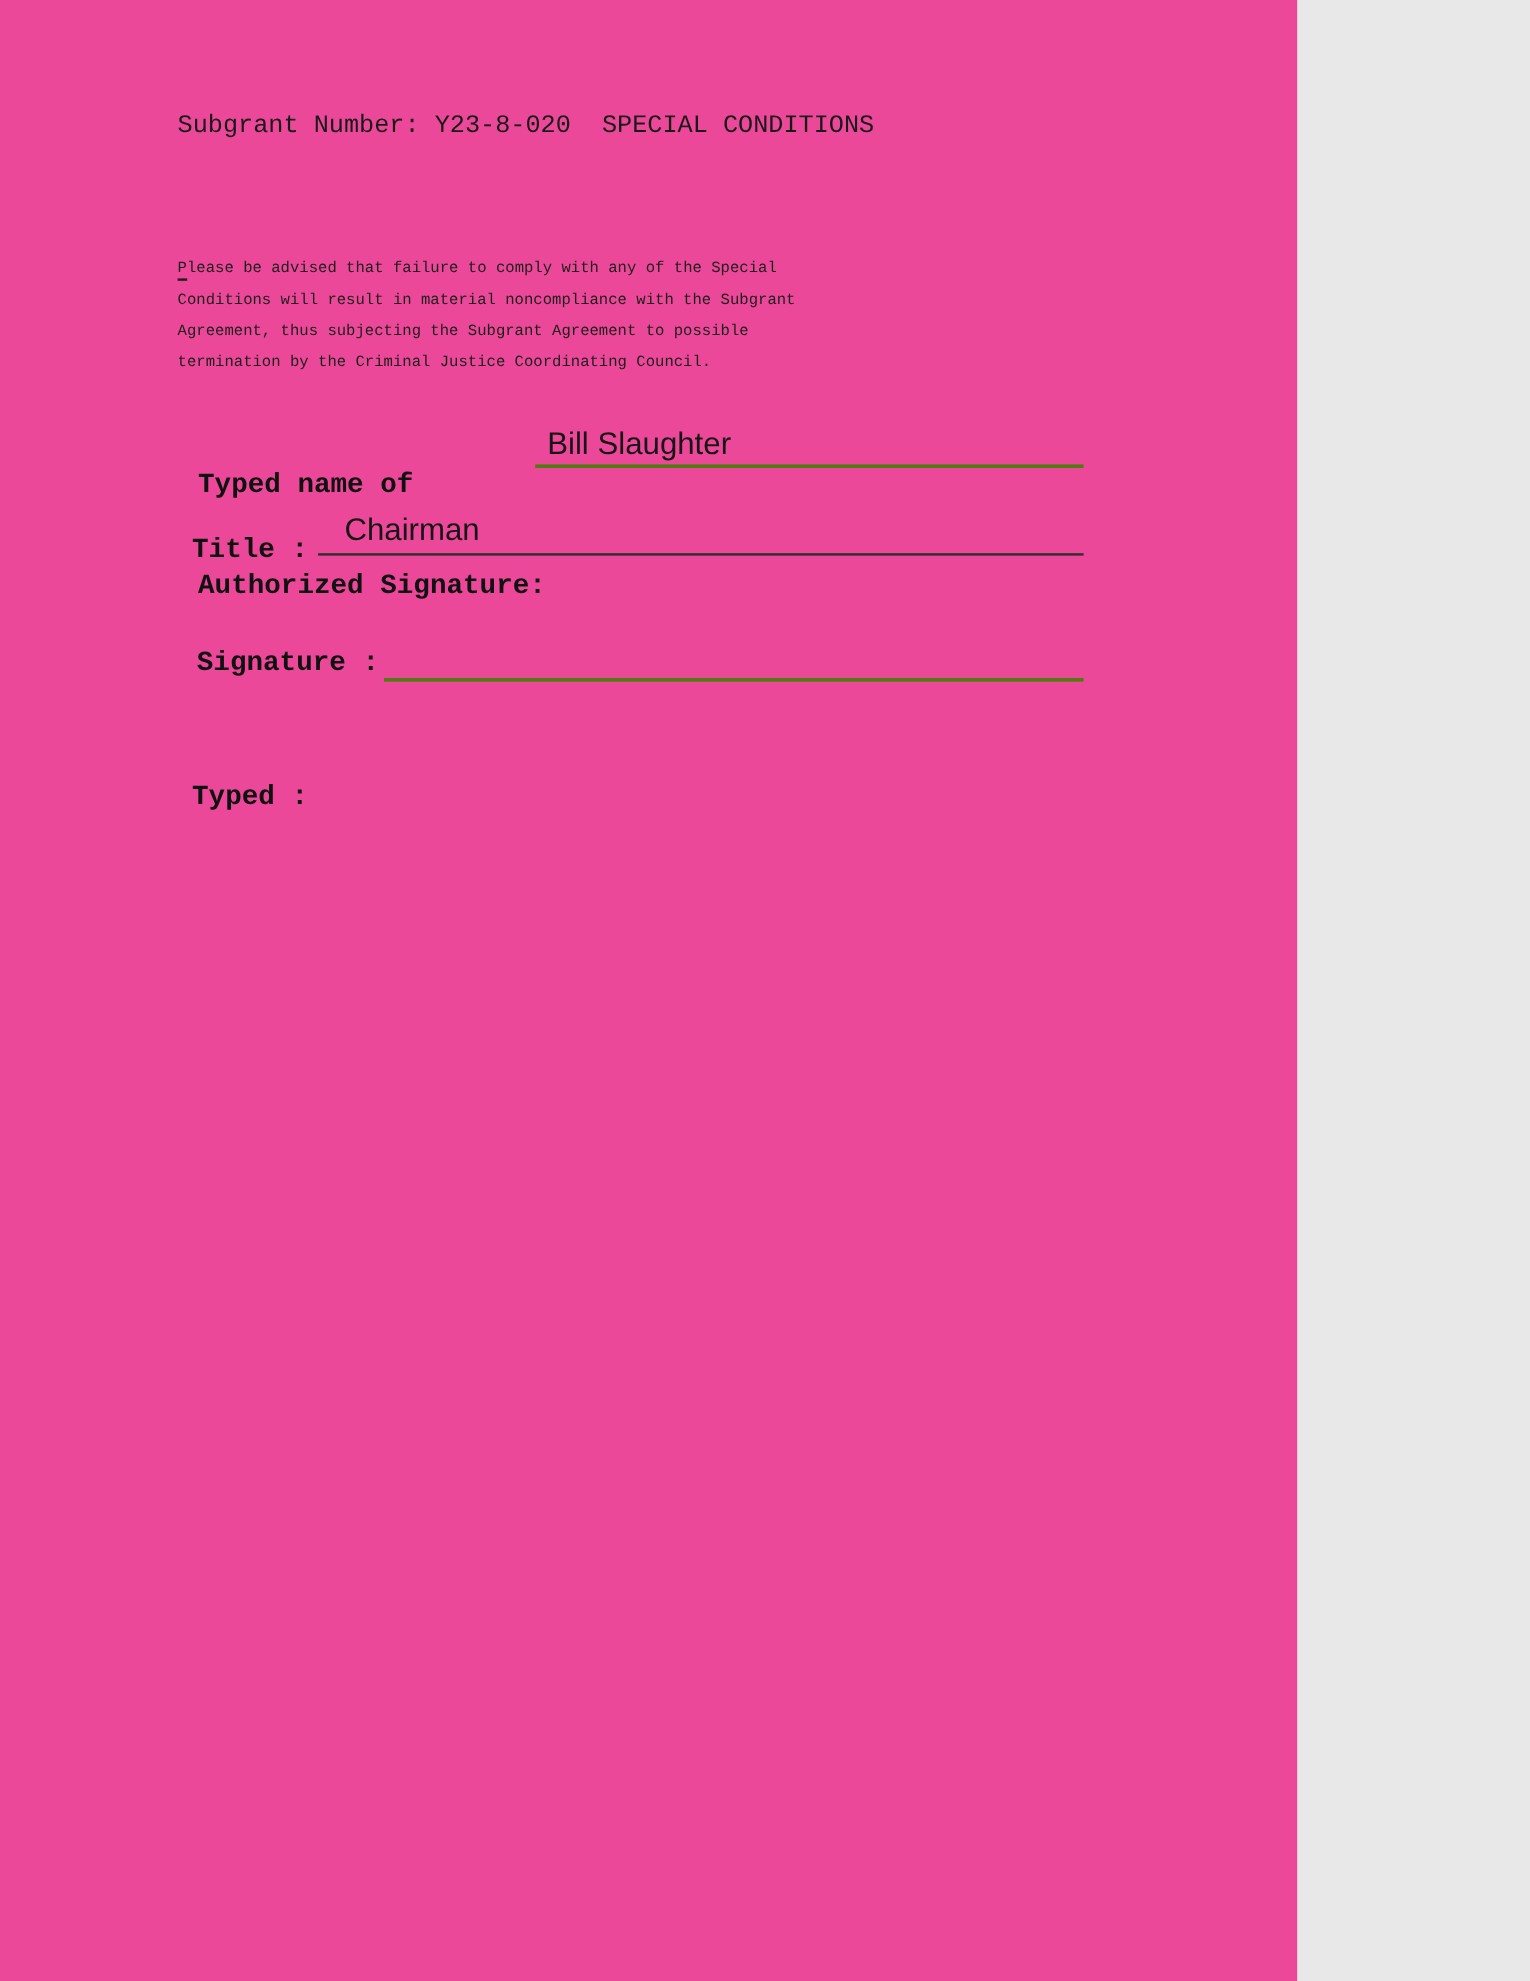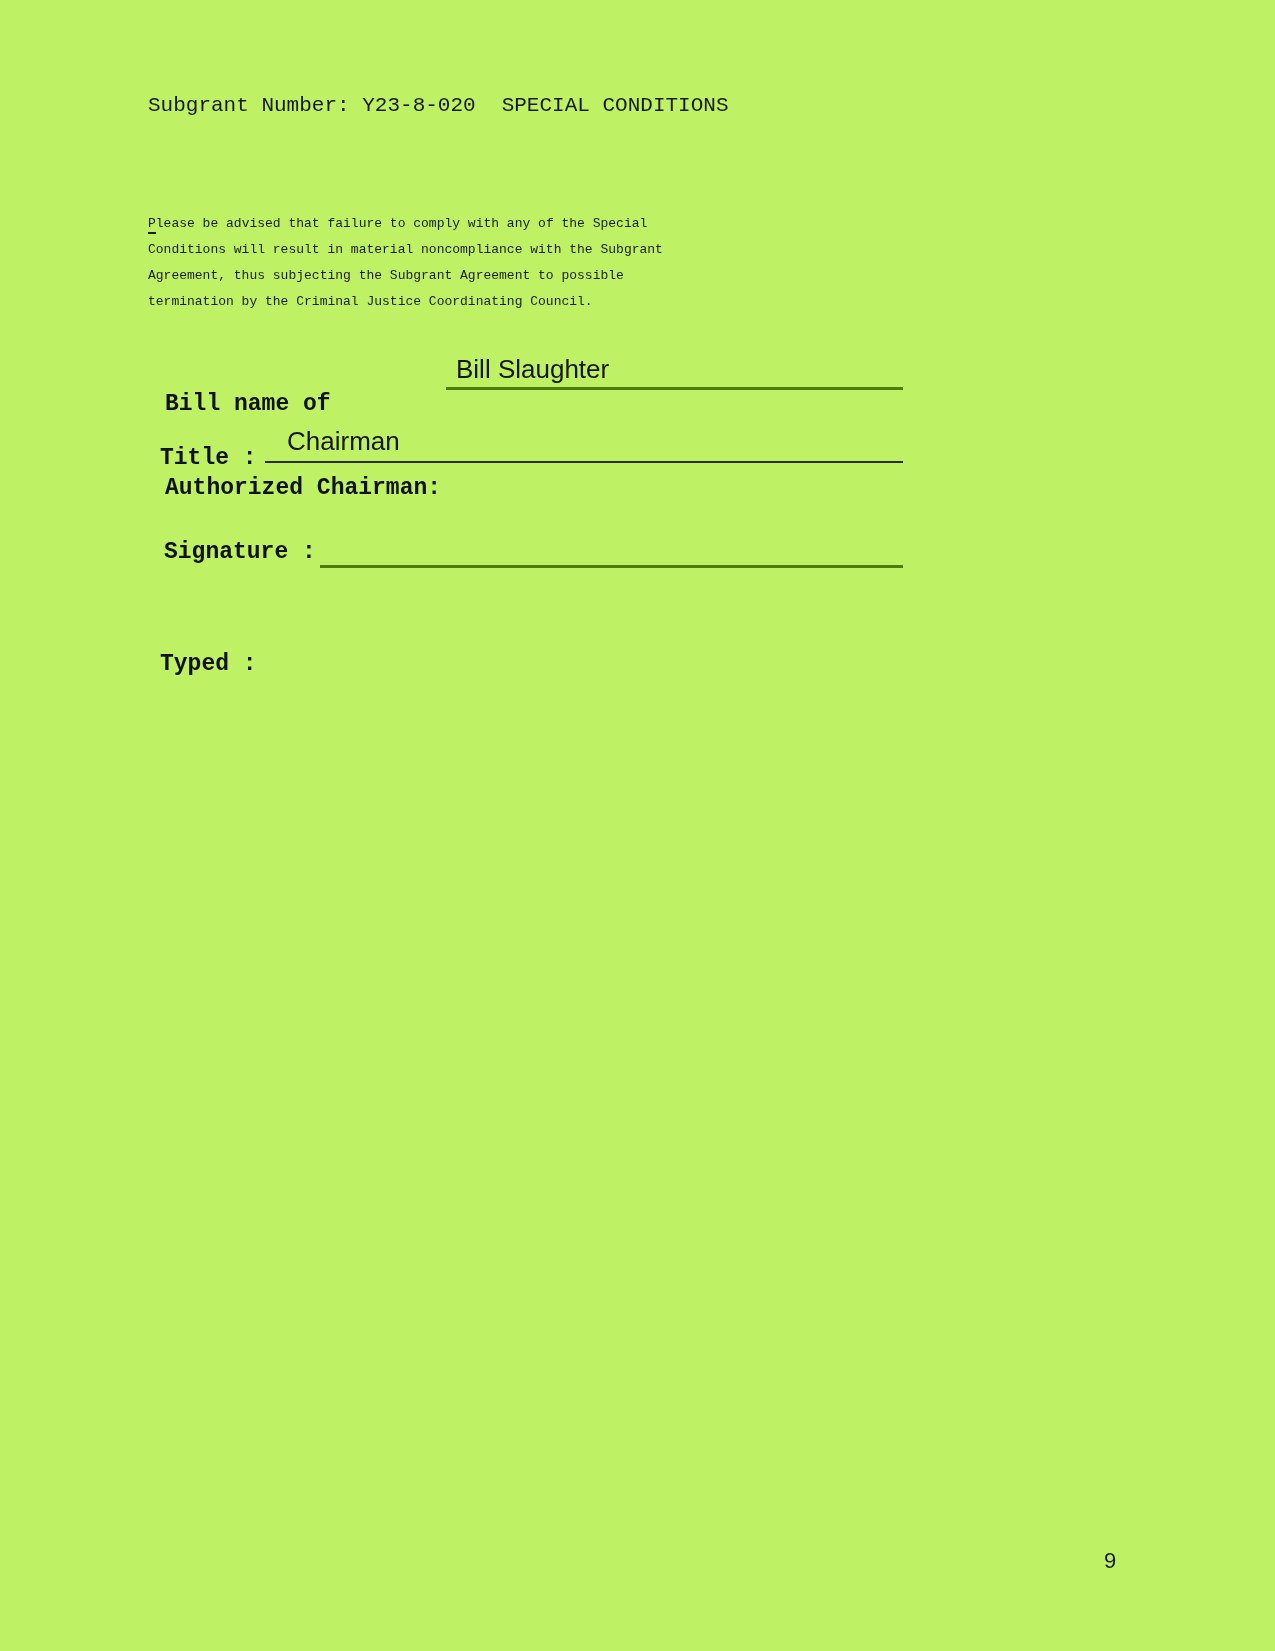--- a/index.html
+++ b/index.html
@@ -1,20 +1,20 @@
 <!DOCTYPE html>
 <html><head>
 <meta charset="utf-8">
 <style>
   html, body { margin: 0; padding: 0; background: #e8e8e8; }
   .page {
     position: relative;
-    width: 1275px;
+    width: 1081px;
     height: 1651px;
-    background: #bef264;
+    background: #ec4899;
     overflow: hidden;
     font-family: "Liberation Mono", "DejaVu Sans Mono", monospace;
     color: #1a1a1a;
   }
   .sans { font-family: "Liberation Sans", "DejaVu Sans", sans-serif; }
 
   .doc-header {
     position: absolute;
     left: 148px; top: 93px;
     display: flex;
@@ -84,22 +84,22 @@
     <span>Subgrant Number: Y23-8-020</span>
     <span>SPECIAL CONDITIONS</span>
   </div>
 
   <p class="notice"><span class="first-letter">P</span><span>lease be advised that failure to comply with any of the Special
 Conditions will result in material noncompliance with the Subgrant
 Agreement, thus subjecting the Subgrant Agreement to possible
 termination by the Criminal Justice Coordinating Council.</span></p>
 
   <div class="field-label label-typed-name">
-    <div>Bill name of</div>
-    <div>Authorized Chairman:</div>
+    <div>Typed name of</div>
+    <div>Authorized Signature:</div>
   </div>
   <div class="field-line thick line-name sans">
     <span>Bill Slaughter</span>
   </div>
 
   <div class="field-label label-title">Title :</div>
   <div class="field-line thin line-title sans">
     <span>Chairman</span>
   </div>
 

